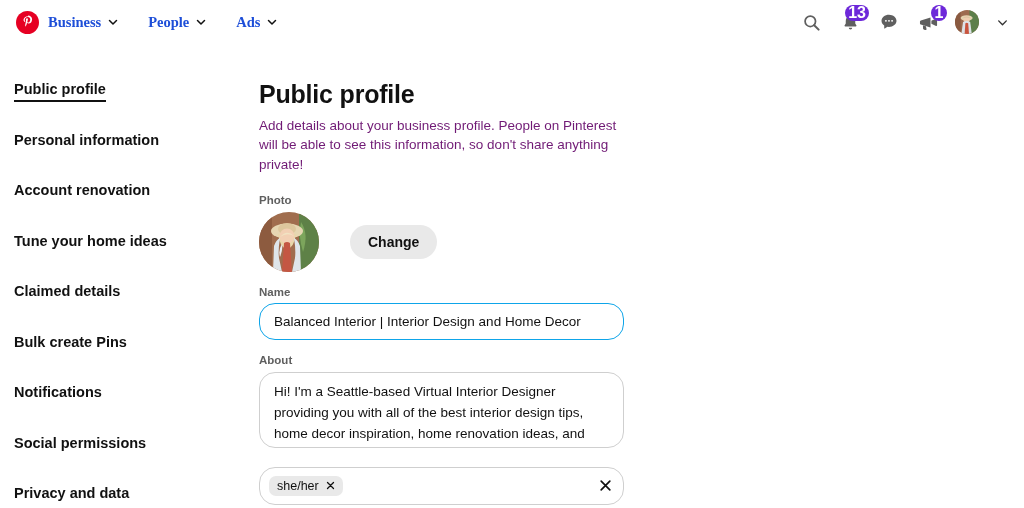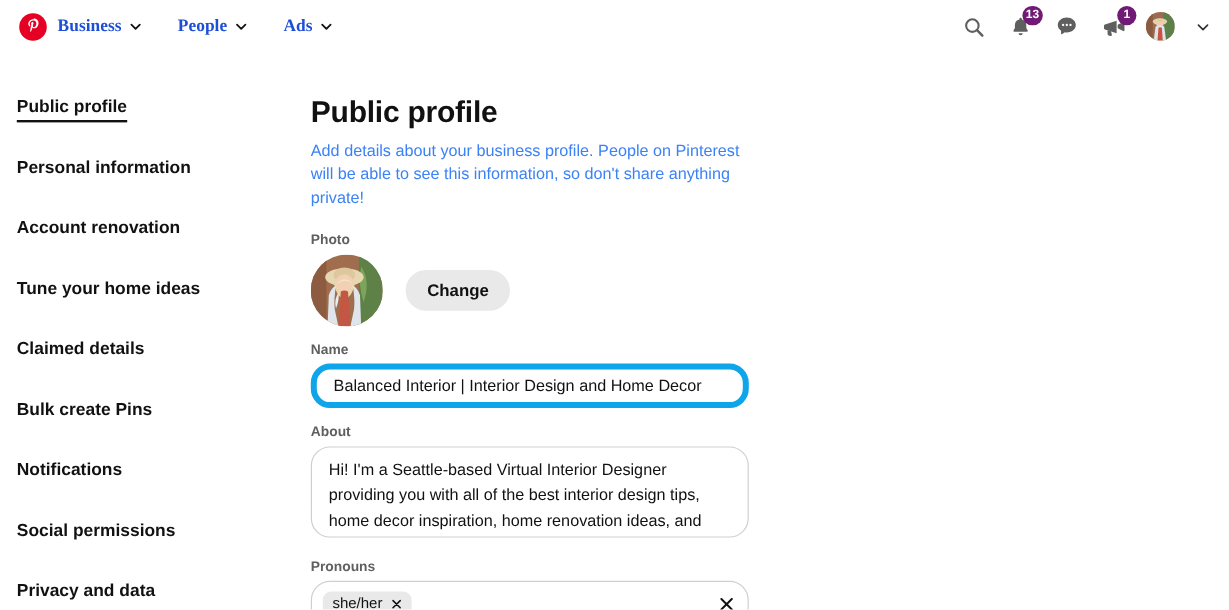--- a/index.html
+++ b/index.html
@@ -47,23 +47,23 @@
     width: 24px; height: 24px;
     display: flex; align-items: center; justify-content: center;
     cursor: pointer;
     color: #5f5f5f;
   }
   .badge {
     position: absolute;
     top: -5px; right: -7px;
     min-width: 16px; height: 16px;
     border-radius: 9px;
-    background: #701a75;
+    background: #6d28d9;
     color: #ffffff;
-    font-size: 10px; font-weight: bold;
+    font-size: 16px; font-weight: bold;
     display: flex; align-items: center; justify-content: center;
     padding: 0 3px;
     line-height: 1;
   }
   .avatar-sm {
     width: 24px; height: 24px; border-radius: 50%;
     overflow: hidden; cursor: pointer; flex: none;
     position: relative;
   }
   .chev-down-btn {
@@ -100,36 +100,36 @@
   #page-title {
     font-size: 25px;
     font-weight: bold;
     letter-spacing: -0.2px;
     line-height: 1.15;
     margin-bottom: 7px;
   }
   #page-sub {
     font-size: 13.5px;
     line-height: 1.45;
-    color: #3b82f6;
+    color: #701a75;
     max-width: 366px;
     margin-bottom: 21px;
   }
 
   .field-label {
     font-size: 11.5px;
     color: #5f5f5f;
     margin-bottom: 5px;
     line-height: 1;
     font-weight: bold;
   }
   .field-block { margin-bottom: 15px; }
 
   
-  .photo-row { display: flex; align-items: center; gap: 19px; }
+  .photo-row { display: flex; align-items: center; gap: 31px; }
   .avatar-lg {
     width: 60px; height: 60px; border-radius: 50%;
     overflow: hidden; flex: none; position: relative;
   }
   .change-btn {
     background: #e9e9e9;
     color: #111111;
     border: none;
     border-radius: 22px;
     font-size: 14px;
@@ -137,21 +137,21 @@
     font-family: "Liberation Sans", sans-serif;
     padding: 10px 18px;
     cursor: pointer;
     line-height: 1;
   }
 
   
   .text-input {
     width: 365px;
     height: 37px;
-    border: 5px solid #0ea5e9;
+    border: 1px solid #0ea5e9;
     border-radius: 16px;
     font-size: 13.5px;
     font-family: "Liberation Sans", sans-serif;
     color: #111111;
     padding: 0 14px;
     background: #ffffff;
     outline: none;
   }
   .textarea-box {
     width: 365px;
@@ -346,21 +346,20 @@
       <div class="field-label">Name</div>
       <input class="text-input" type="text" value="Balanced Interior | Interior Design and Home Decor" style="">
     </div>
 
     <div class="field-block">
       <div class="field-label">About</div>
       <textarea class="textarea-box" style="">Hi! I'm a Seattle-based Virtual Interior Designer providing you with all of the best interior design tips, home decor inspiration, home renovation ideas, and more.</textarea>
     </div>
 
     <div class="field-block">
-      <div class="field-label">Pronouns</div>
       <div class="pronoun-box">
         <span class="tag">
           <span>she/her</span>
           <span class="tag-x">
             <svg width="9" height="9" viewBox="0 0 24 24">
                 <path stroke="#111" stroke-width="3.4" stroke-linecap="round" d="M4 4l16 16M20 4L4 20"></path>
               </svg>
           </span>
         </span>
         <span class="pronoun-spacer"></span>

